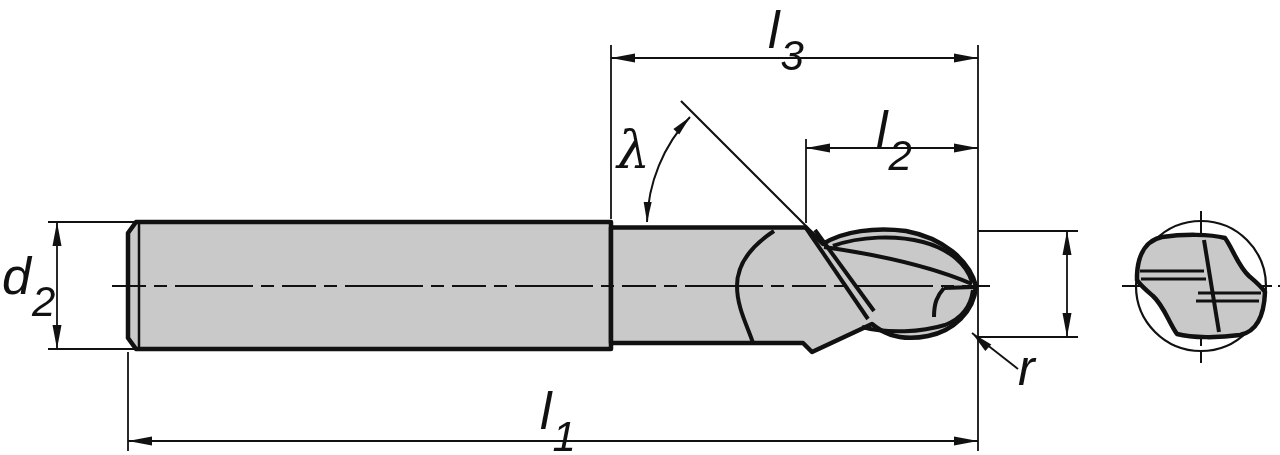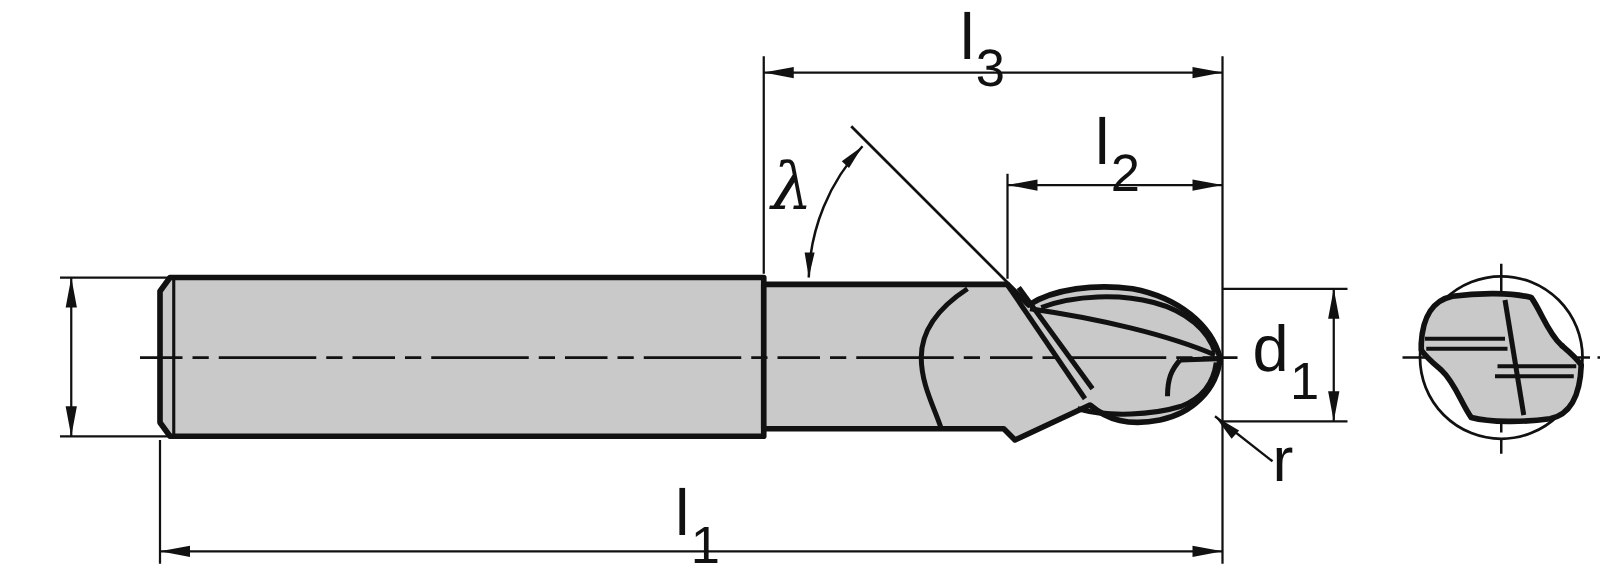--- a/index.html
+++ b/index.html
@@ -4,30 +4,30 @@
 <style>
   html,body{margin:0;padding:0;}
   body{
     width:1280px;height:455px;background:#ffffff;position:relative;
     font-family:"Liberation Sans",sans-serif;overflow:hidden;color:#111;
   }
   .stage{position:absolute;left:0;top:0;width:1280px;height:455px;}
   svg{position:absolute;left:0;top:0;display:block;}
   .dim-label{
     position:absolute;line-height:1;font-size:52px;color:#111;
-    white-space:nowrap;letter-spacing:0;
+    white-space:nowrap;letter-spacing:0;font-style:italic;
   }
   .dim-label sub{
     font-size:42px;line-height:1;display:inline-block;
     transform:translateY(11px);margin-left:1px;
   }
   .dim-label sub:empty{display:none;}
   .label-d2{left:2px;top:250px;}
   .label-l3{left:768px;top:4px;}
-  .label-l2{left:876px;top:88px;}
+  .label-l2{left:876px;top:104px;}
   .label-l1{left:540px;top:385px;}
   .label-d1{left:1002px;top:254px;}
   .label-r{left:1018px;top:343px;font-size:50px;}
   .label-lambda{
     left:617px;top:124px;font-size:52px;
     font-family:"DejaVu Serif",serif;font-style:italic;
   }
 </style>
 </head>
 <body>
@@ -132,26 +132,26 @@
       <line x1="1204" y1="240" x2="1219" y2="332" stroke="#111" stroke-width="4"></line>
       <g stroke="#111" stroke-width="3.2">
         <line x1="1140" y1="271" x2="1204" y2="271"></line>
         <line x1="1141" y1="279" x2="1206" y2="279"></line>
         <line x1="1198" y1="293" x2="1261" y2="293"></line>
         <line x1="1196" y1="301" x2="1259" y2="301"></line>
       </g>
     </g>
   </svg>
 
+  <span class="dim-label label-d2"><span>d</span><sub>2</sub></span>
 
   <span class="dim-label label-l3"><span>l</span><sub>3</sub></span>
 
   <span class="dim-label label-l2"><span>l</span><sub>2</sub></span>
 
   <span class="dim-label label-l1"><span>l</span><sub>1</sub></span>
 
-  <span class="dim-label label-d1"><span>d</span><sub>1</sub></span>
 
   <span class="dim-label label-lambda"><span>λ</span></span>
 
   <span class="dim-label label-r"><span>r</span></span>
 
 </div>
 
 </body></html>

